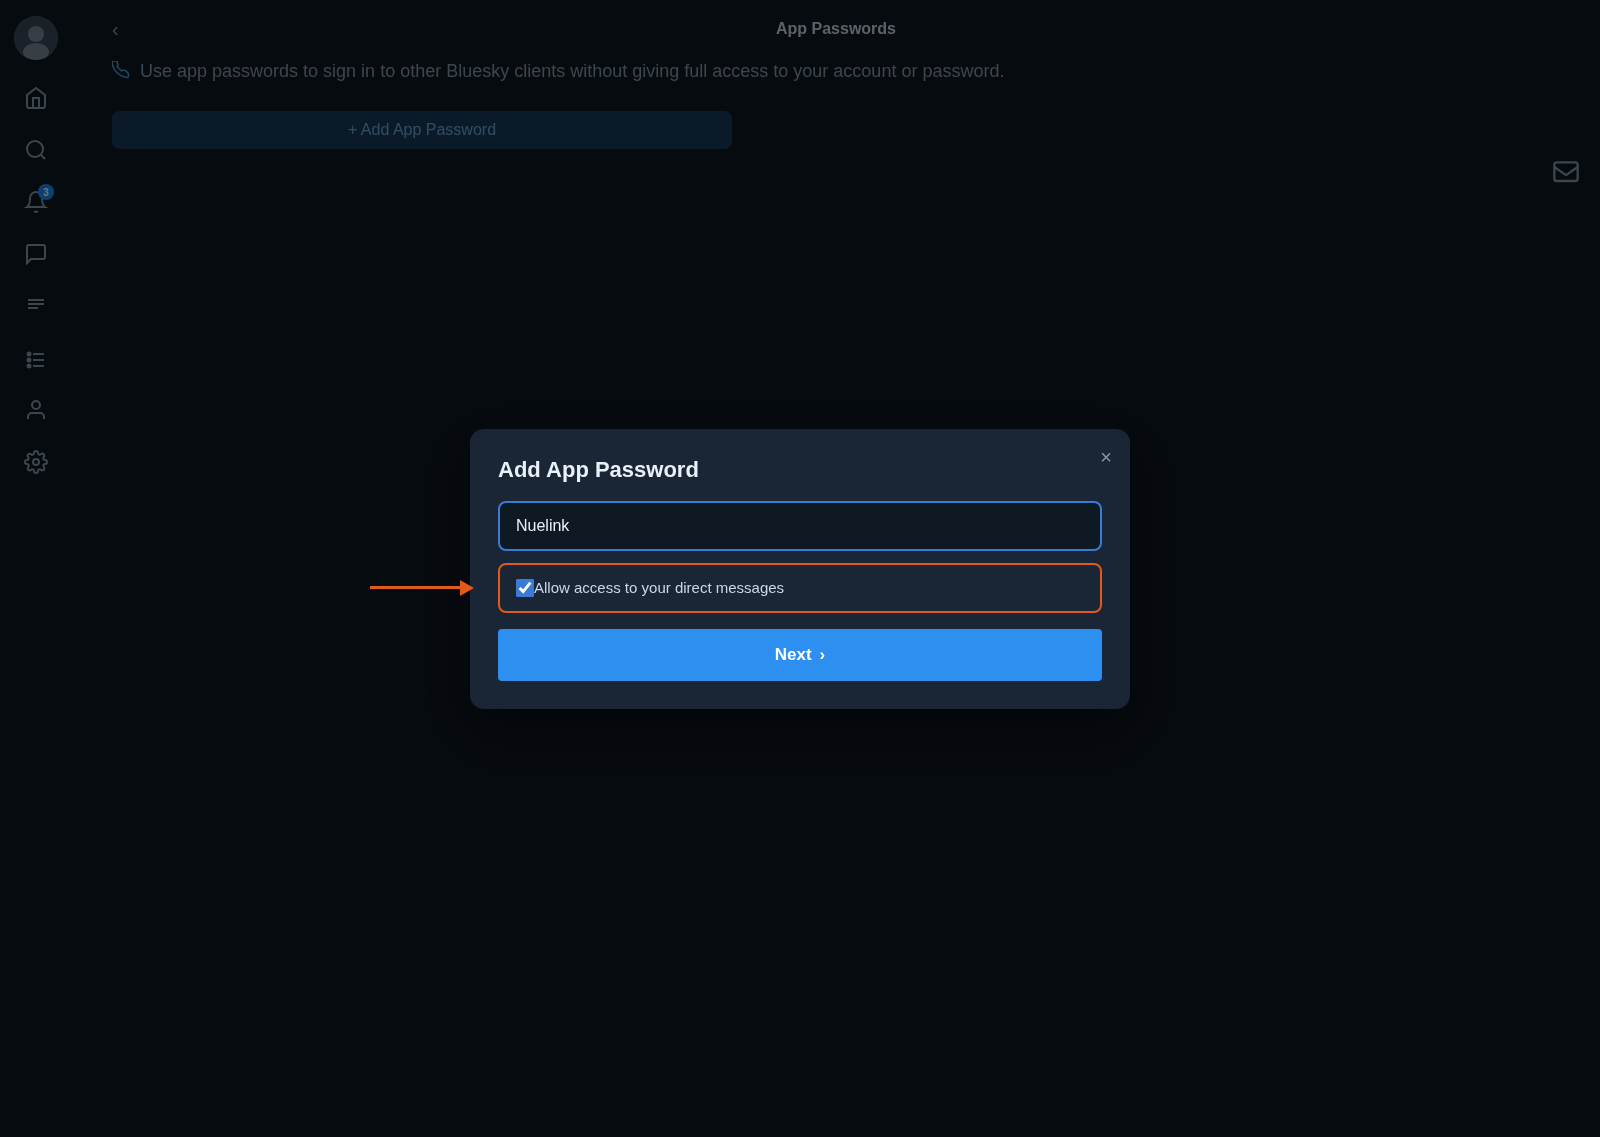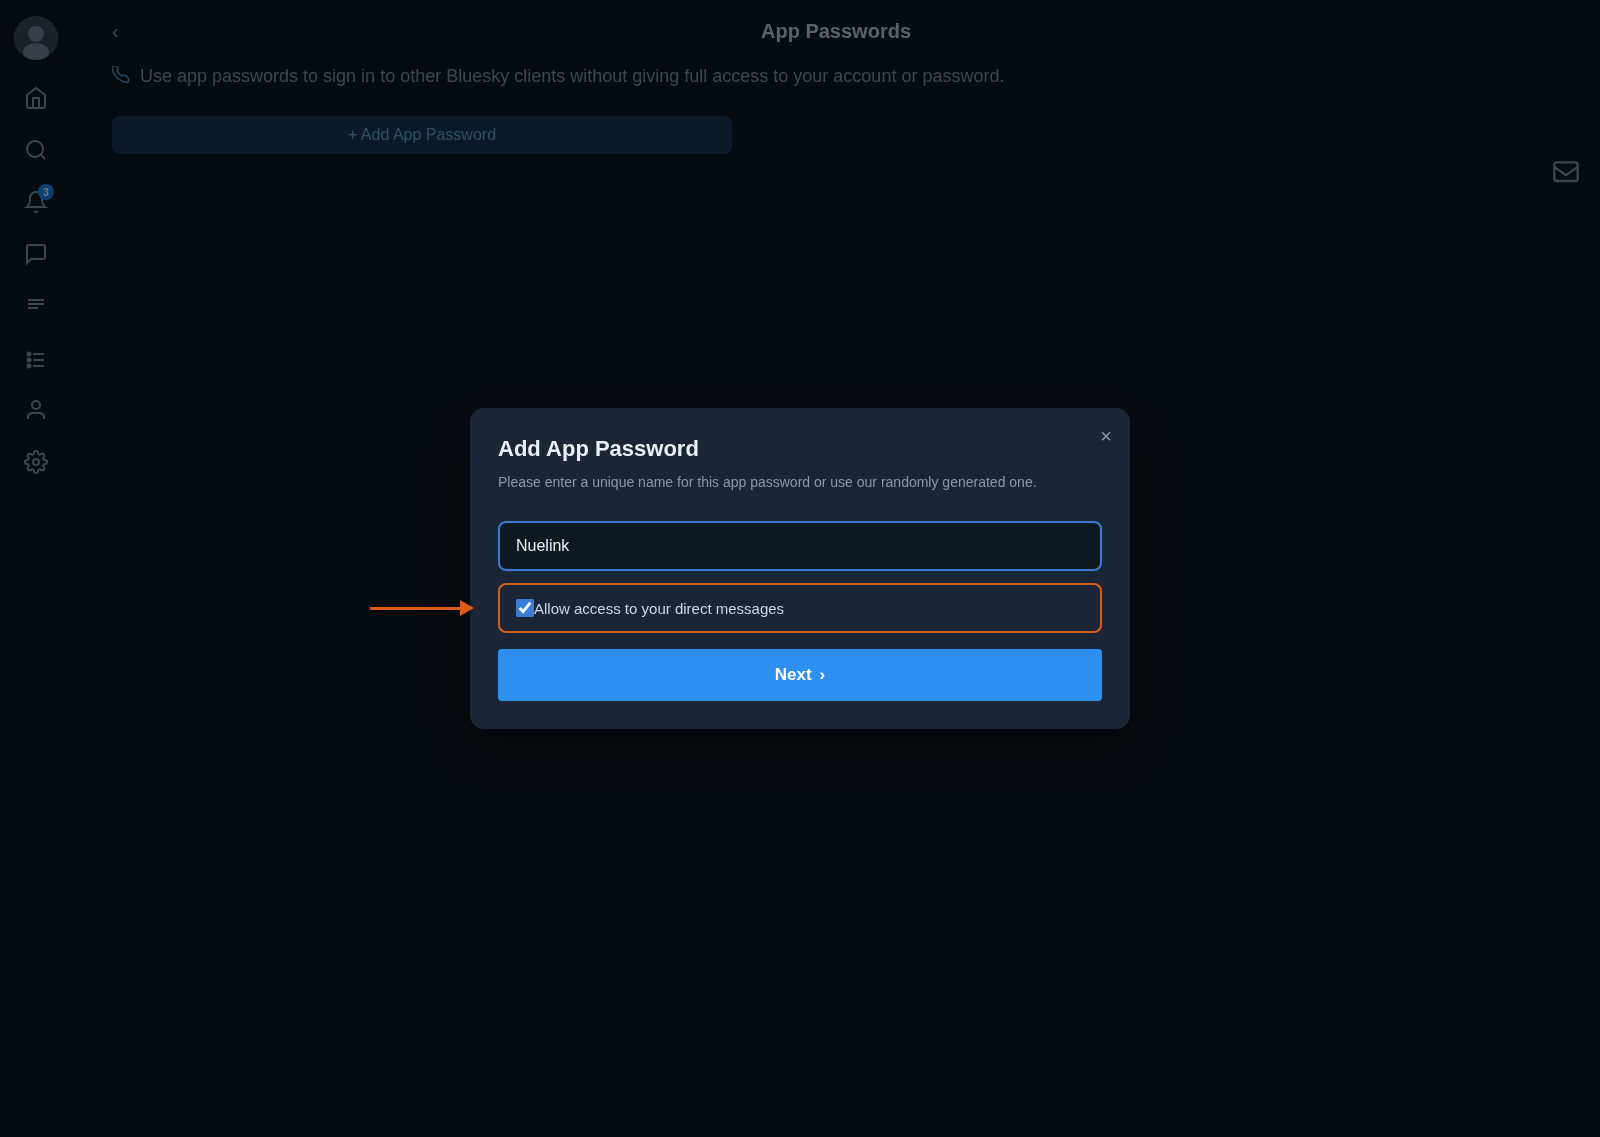--- a/index.html
+++ b/index.html
@@ -98,21 +98,21 @@
 
     .topbar-back {
       position: absolute;
       left: 40px;
       color: #8899aa;
       font-size: 20px;
       cursor: pointer;
     }
 
     .topbar-title {
-      font-size: 20px;
+      font-size: 16px;
       font-weight: 600;
       color: #c8d8e8;
     }
 
     
     .info-banner {
       margin: 0 40px 24px 40px;
       display: flex;
       align-items: flex-start;
       gap: 10px;
@@ -390,21 +390,20 @@
     <rect x="2" y="2" width="20" height="16" rx="2"></rect>
     <path d="M2 6l10 7 10-7"></path>
   </svg>
 </div>
 
 <div class="overlay">
   <div class="modal">
     <button class="modal-close">×</button>
 
     <h2 class="modal-title">Add App Password</h2>
-    <p class="modal-desc">Please enter a unique name for this app password or use our randomly generated one.</p>
 
     <input class="modal-input" type="text" value="Nuelink" style="">
 
     <div class="checkbox-row">
 
       <div class="arrow-annotation">
         <div class="arrow-shaft"></div>
         <div class="arrow-head"></div>
       </div>
 

